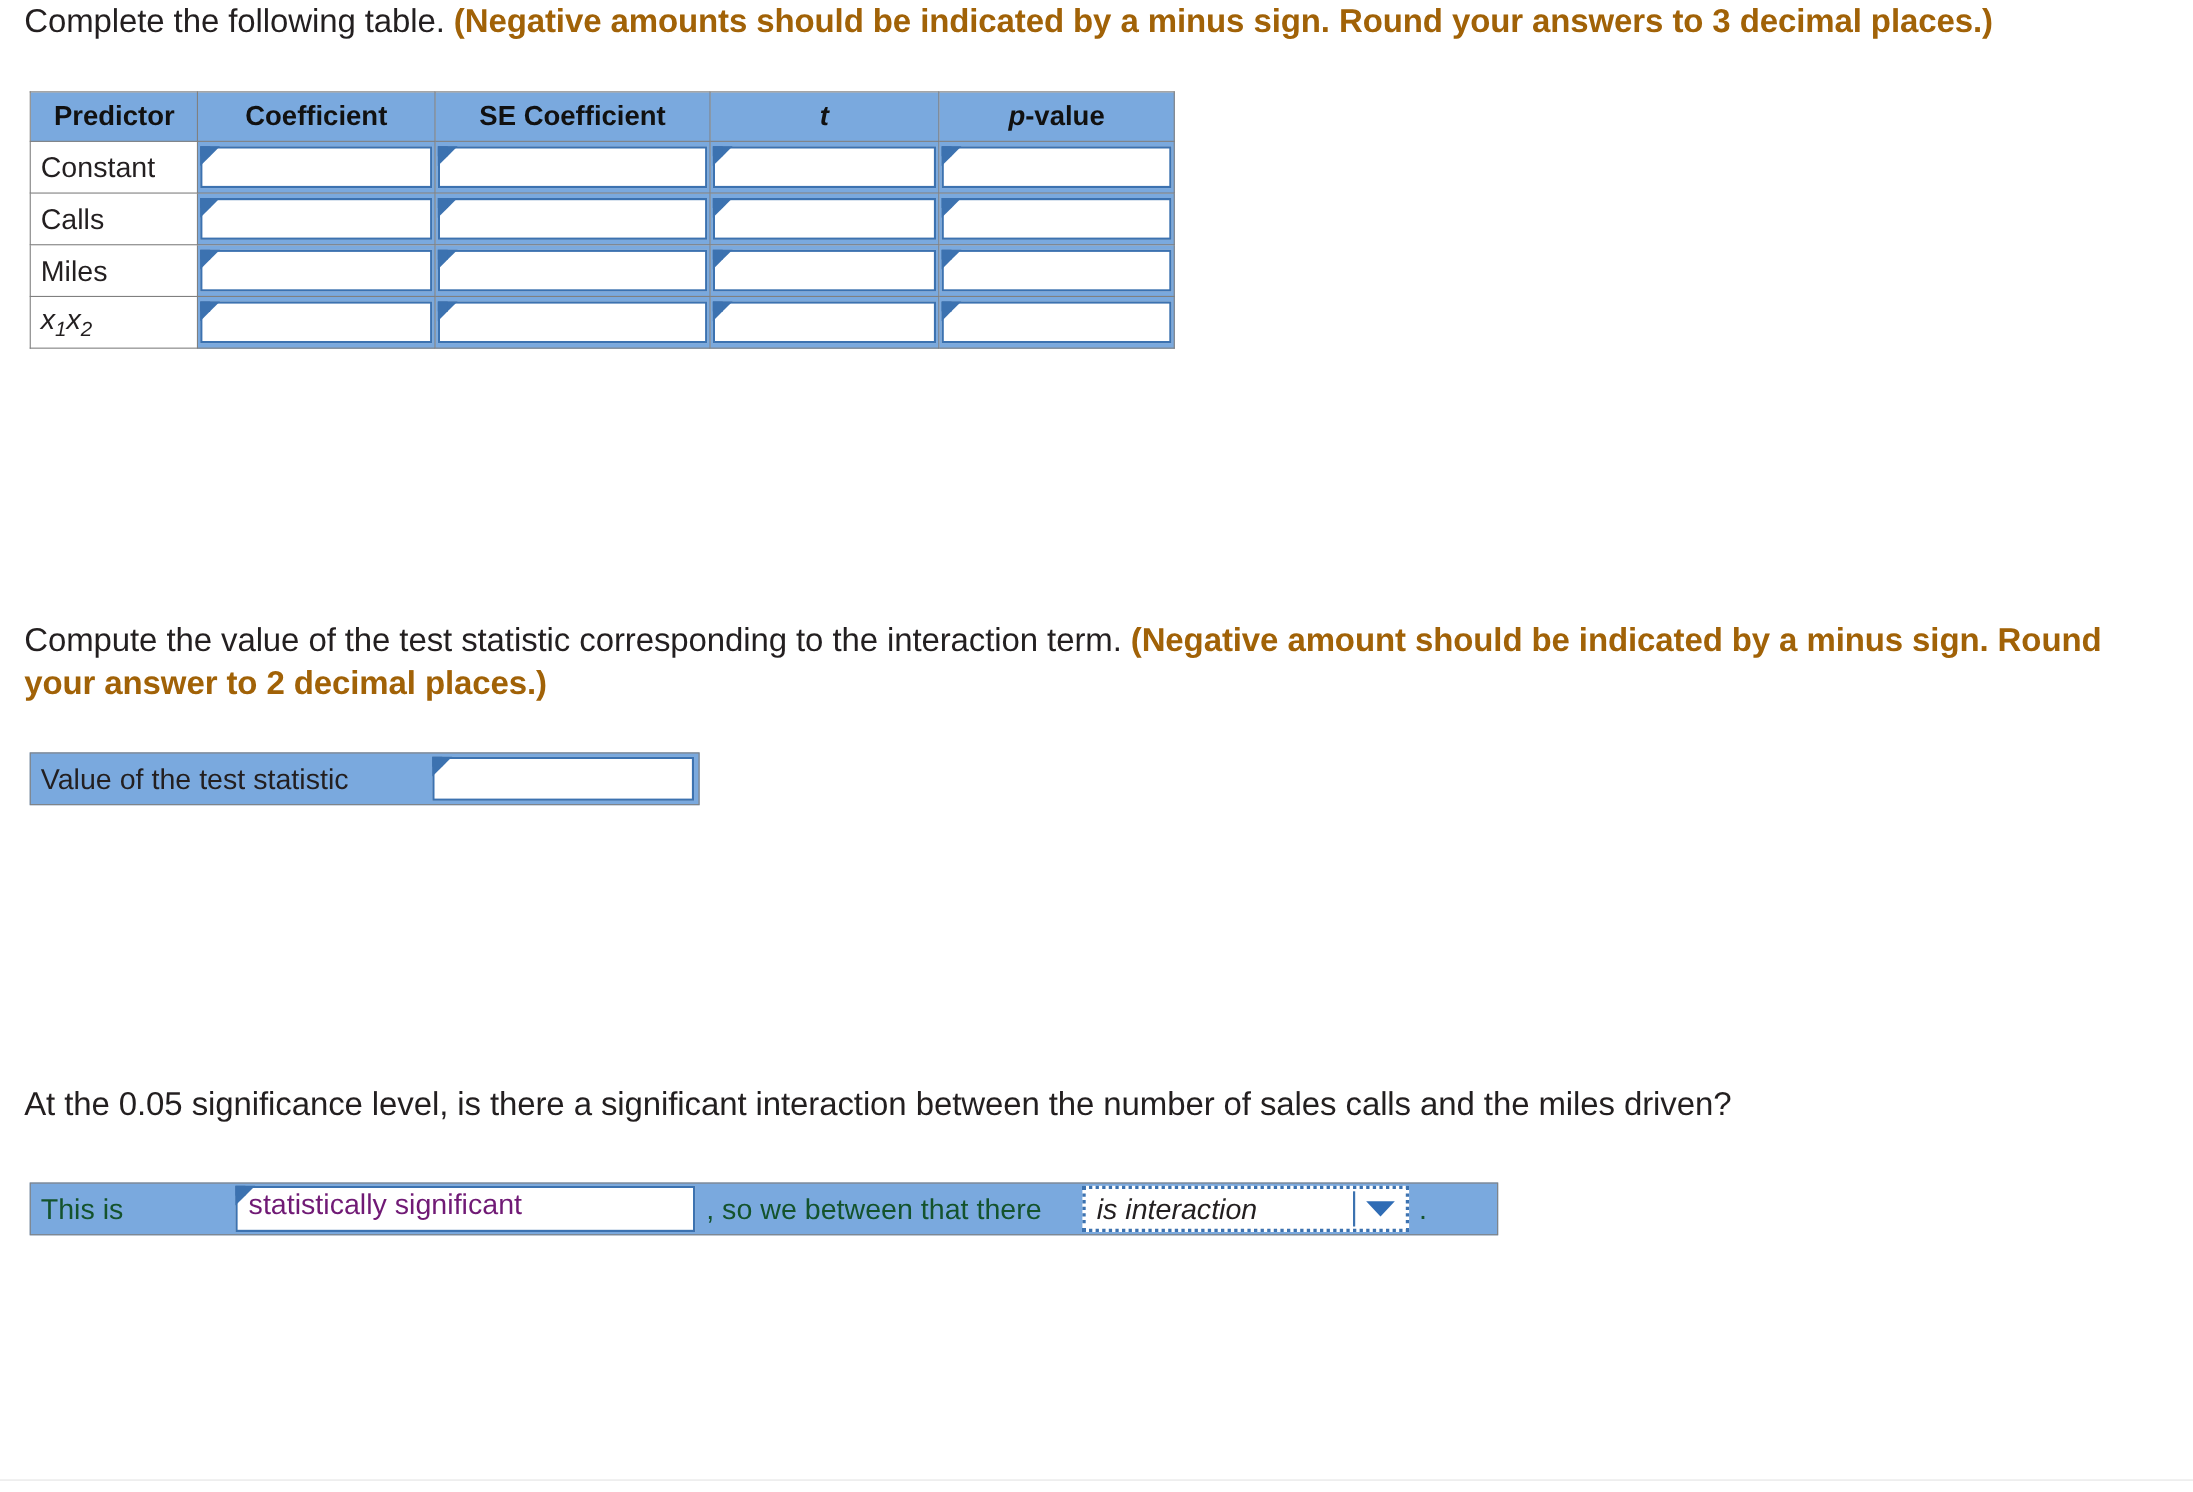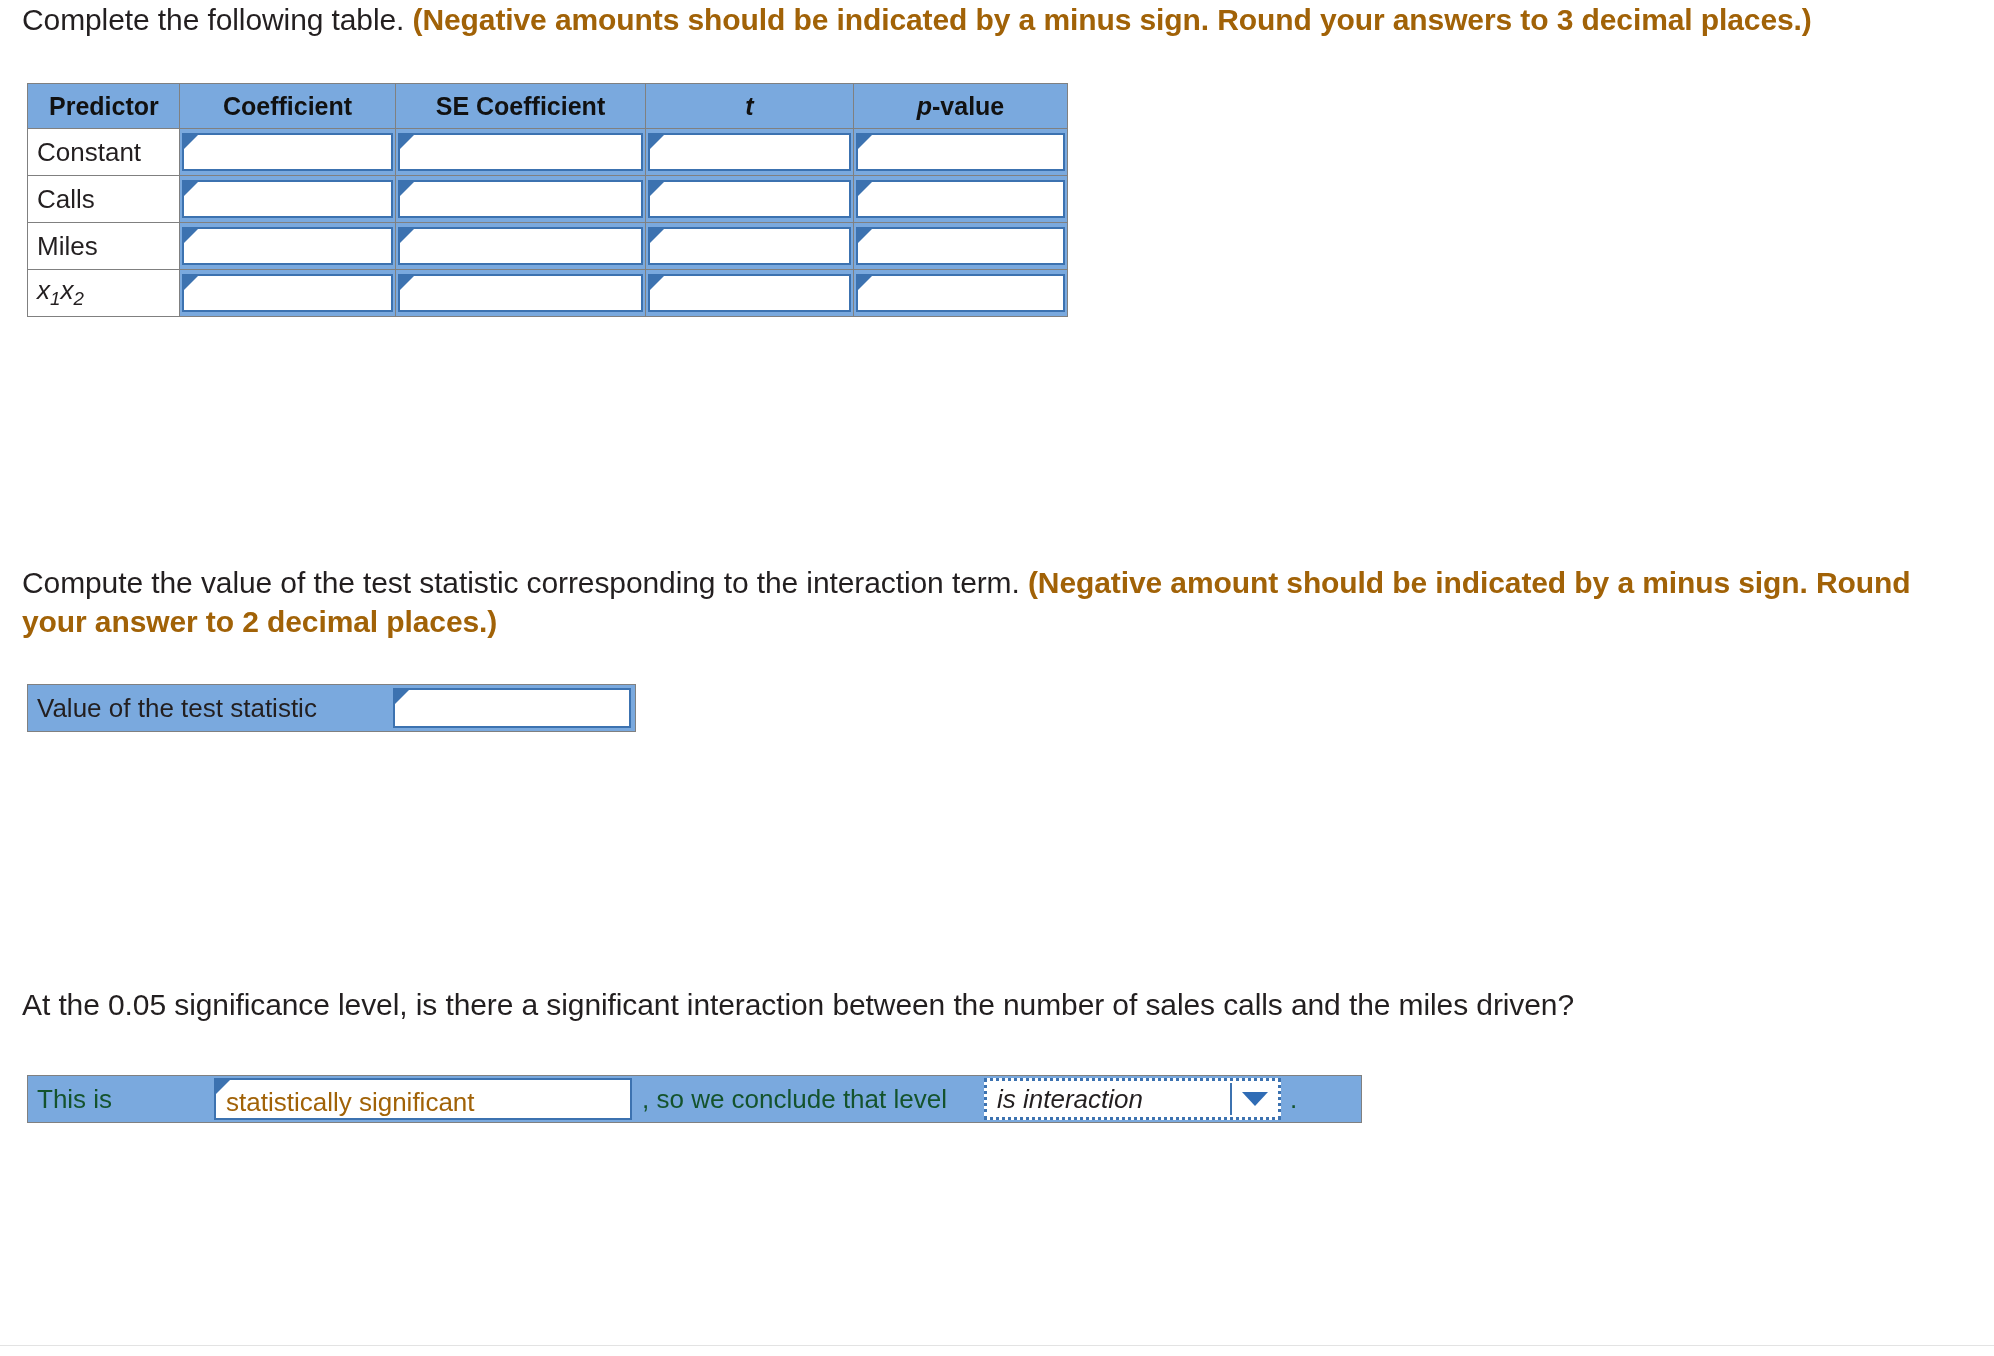--- a/index.html
+++ b/index.html
@@ -166,23 +166,23 @@
   .concl-text.t2 { padding-left: 10px; width: 352px; }
   .concl-text.t3 { padding-left: 9px; width: 36px; }
 
   .concl-field {
     position: relative;
     background: #ffffff;
     border: 2px solid #3c72b0;
     box-sizing: border-box;
     margin: 2px 0;
     display: flex;
-    align-items: flex-end;
-    font-size: 26px;
-    color: #a16207;
+    align-items: flex-start;
+    font-size: 26px;
+    color: #701a75;
     padding-left: 10px;
     white-space: nowrap;
   }
   .concl-field::before {
     content: "";
     position: absolute;
     left: -2px;
     top: -2px;
     width: 0;
     height: 0;
@@ -334,21 +334,21 @@
     <div class="stat-input" style="width:238px;"></div>
   </div>
 
   <div class="prompt" style="left:22px; top:985px; width:1940px;">At the 0.05 significance level, is there a significant interaction between the number of sales calls and the miles driven?</div>
 
   <div class="concl-strip" style="left:27px; top:1075px; width:1335px;">
     <div class="concl-text t1">This is</div>
     <div class="concl-field" style="width:418px;">
       <span>statistically significant</span>
     </div>
-    <div class="concl-text t2">, so we conclude that level</div>
+    <div class="concl-text t2">, so we between that there</div>
     <div class="concl-select" style="width:297px;font-style:italic;">
       <span class="sel-value">is interaction</span>
       <span class="sel-divider"></span>
       <span class="sel-arrow">
           <span></span>
         </span>
     </div>
     <div class="concl-text t3">.</div>
   </div>
 

